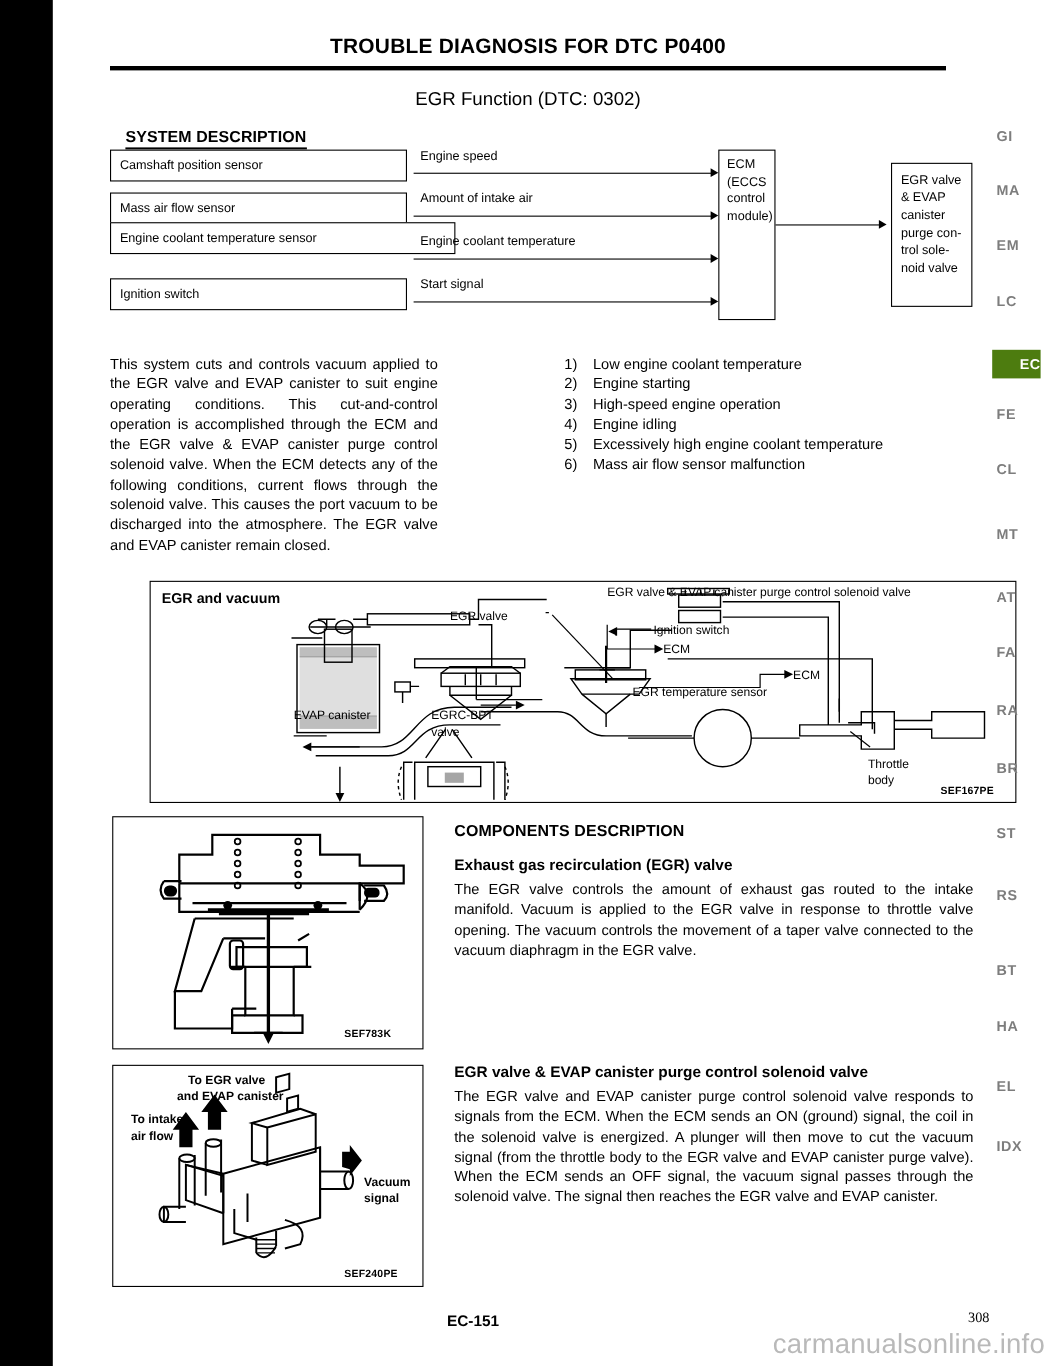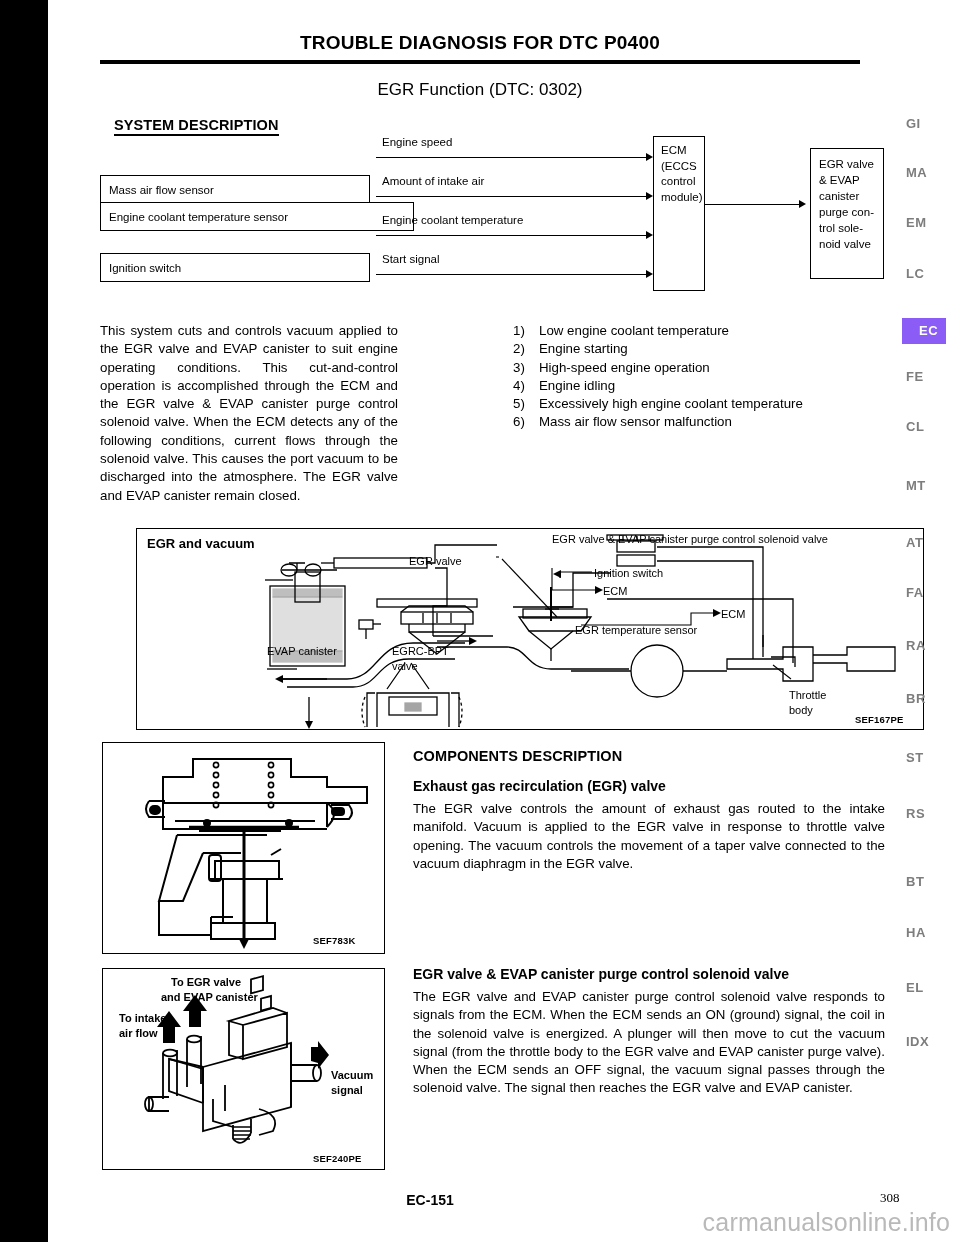--- a/index.html
+++ b/index.html
@@ -92,21 +92,21 @@
   .fig-text.b { font-weight:bold; }
 
   
   .tabs { position:absolute; left:900px; top:0; width:60px; height:1242px; }
   .tab {
     position:absolute; left:6px; width:48px; text-align:left;
     font-size:13px; font-weight:bold; color:#7d7d7d;
     letter-spacing:.5px;
   }
   .tab.active {
-    color:#fff; background:#8b5cf6; text-align:left;
+    color:#fff; background:#4d7c0f; text-align:right;
     left:2px; width:44px; padding:5px 0 6px 17px;
   }
 
   
   .foot-center {
     position:absolute; left:0; top:1192px; width:860px;
     text-align:center; font-size:14px; font-weight:bold;
   }
   .foot-page {
     position:absolute; left:880px; top:1190px;
@@ -125,20 +125,23 @@
 
   <div class="scan-band"></div>
 
   <div class="doc-title">TROUBLE DIAGNOSIS FOR DTC P0400</div>
   <div class="title-rule"></div>
   <div class="sub-title">EGR Function (DTC: 0302)</div>
   <div class="section-head underline" style="left:100px; top:117px;margin-left:14px;">SYSTEM DESCRIPTION</div>
 
   <div class="blockdiag">
 
+    <div class="bd-box" style="left:0px; top:2px; width:270px; height:29px;">
+      <span>Camshaft position sensor</span>
+    </div>
     <div class="bd-box" style="left:0px; top:41px; width:270px; height:29px;">
       <span>Mass air flow sensor</span>
     </div>
     <div class="bd-box" style="left:0px; top:68px; width:314px; height:29px;">
       <span>Engine coolant temperature sensor</span>
     </div>
     <div class="bd-box" style="left:0px; top:119px; width:270px; height:29px;">
       <span>Ignition switch</span>
     </div>
 

